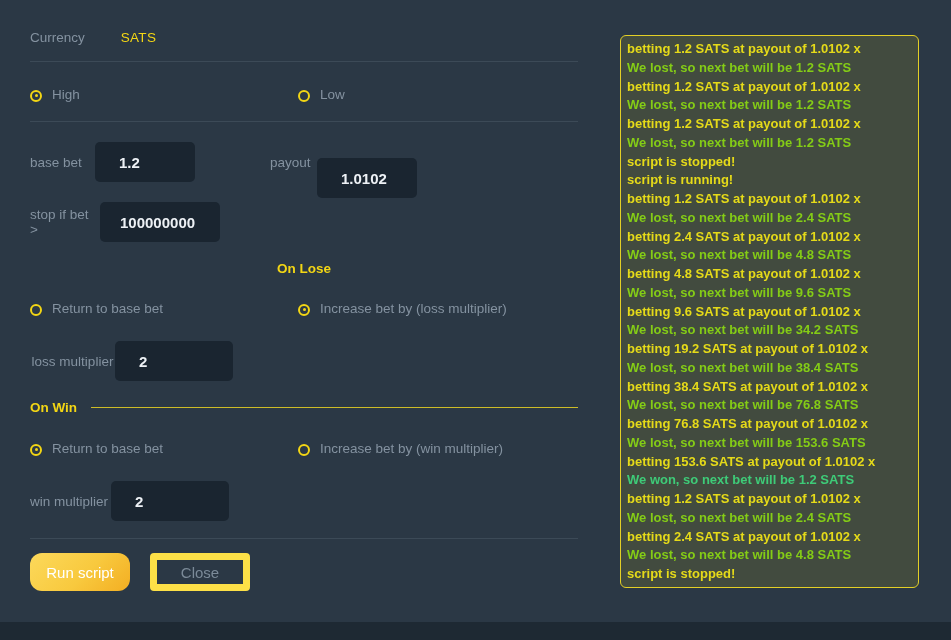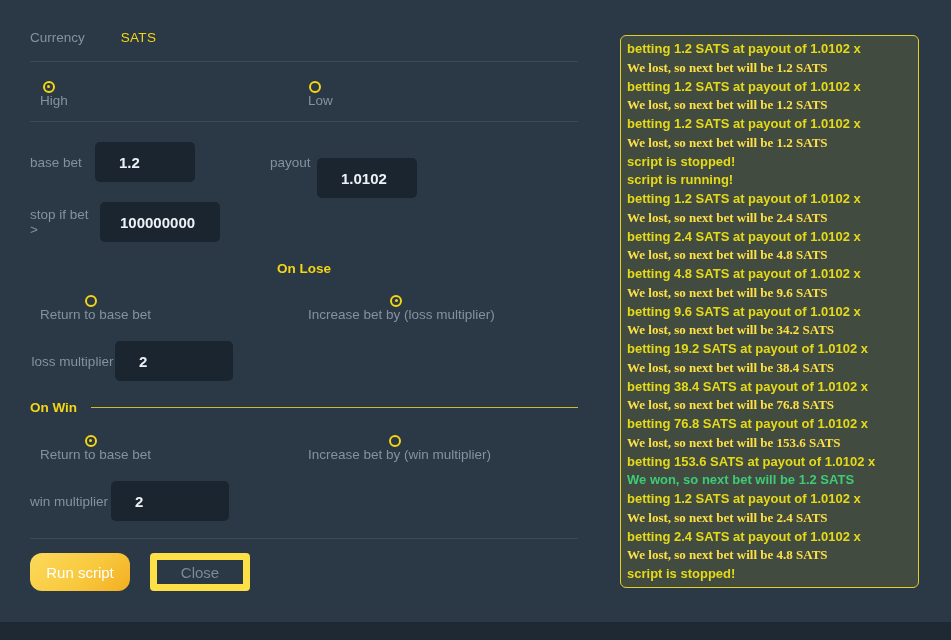--- a/index.html
+++ b/index.html
@@ -17,21 +17,21 @@
   
   .form-area { position:absolute; left:0; top:0; width:600px; height:622px; }
   .row { position:absolute; left:30px; }
   .lbl { color:#8492a0; font-size:13.5px; }
   .hr { position:absolute; left:30px; width:548px; border-top:1px solid #3c4a57; }
 
   .currency-row { top:30px; display:flex; align-items:center; }
   .currency-value { color:#f3d614; font-weight:normal; font-size:13.5px; margin-left:36px; letter-spacing:.3px; cursor:pointer; }
 
   .radio-row { display:flex; align-items:center; height:18px; }
-  .radio { display:flex; align-items:center; cursor:pointer;flex-direction:column; }
+  .radio { display:flex; align-items:flex-end; cursor:pointer; }
   .rcircle {
     width:12px; height:12px; border:2px solid #f3d614; border-radius:50%;
     position:relative; flex:0 0 auto;
   }
   .rcircle.selected::after {
     content:''; position:absolute; inset:2.5px; background:#f3d614; border-radius:50%;
   }
   .rlabel { color:#8492a0; font-size:13.5px; margin-left:10px; }
   .col2 { position:absolute; left:268px; }
 
@@ -61,21 +61,21 @@
   }
 
   
   .log-panel {
     position:absolute; left:620px; top:35px; width:299px; height:553px;
     background:#424b3f; border:1px solid #e3cf26; border-radius:6px;
     padding:4px 6px; overflow:hidden;
   }
   .log-line { font-size:13px; font-weight:bold; line-height:18.75px; white-space:nowrap; }
   .log-line.bet, .log-line.status { color:#e5da19; }
-  .log-line.lost { color:#fde047;font-family:Liberation Serif, serif; }
+  .log-line.lost { color:#84cc16; }
   .log-line.won  { color:#3ecb78; }
 </style>
 </head>
 <body>
 
 <div class="form-area">
 
   <div class="row currency-row">
     <span class="lbl">Currency</span>
     <span class="currency-value">SATS</span>

